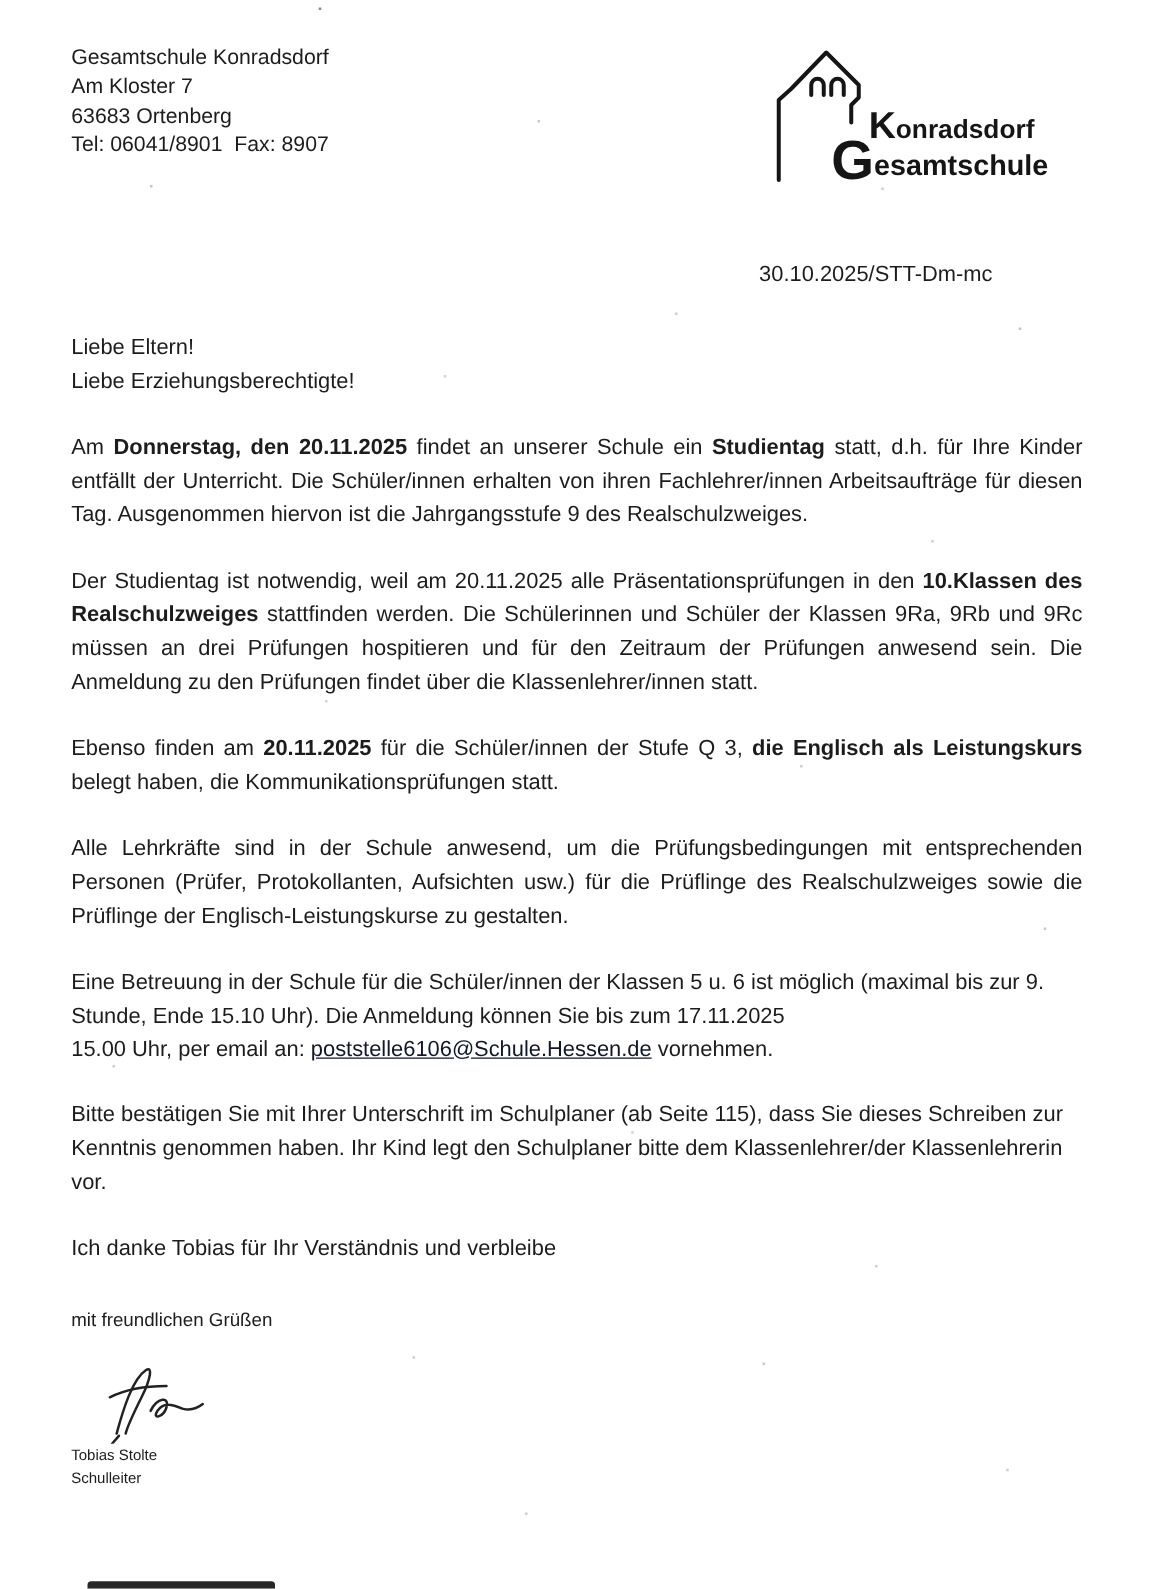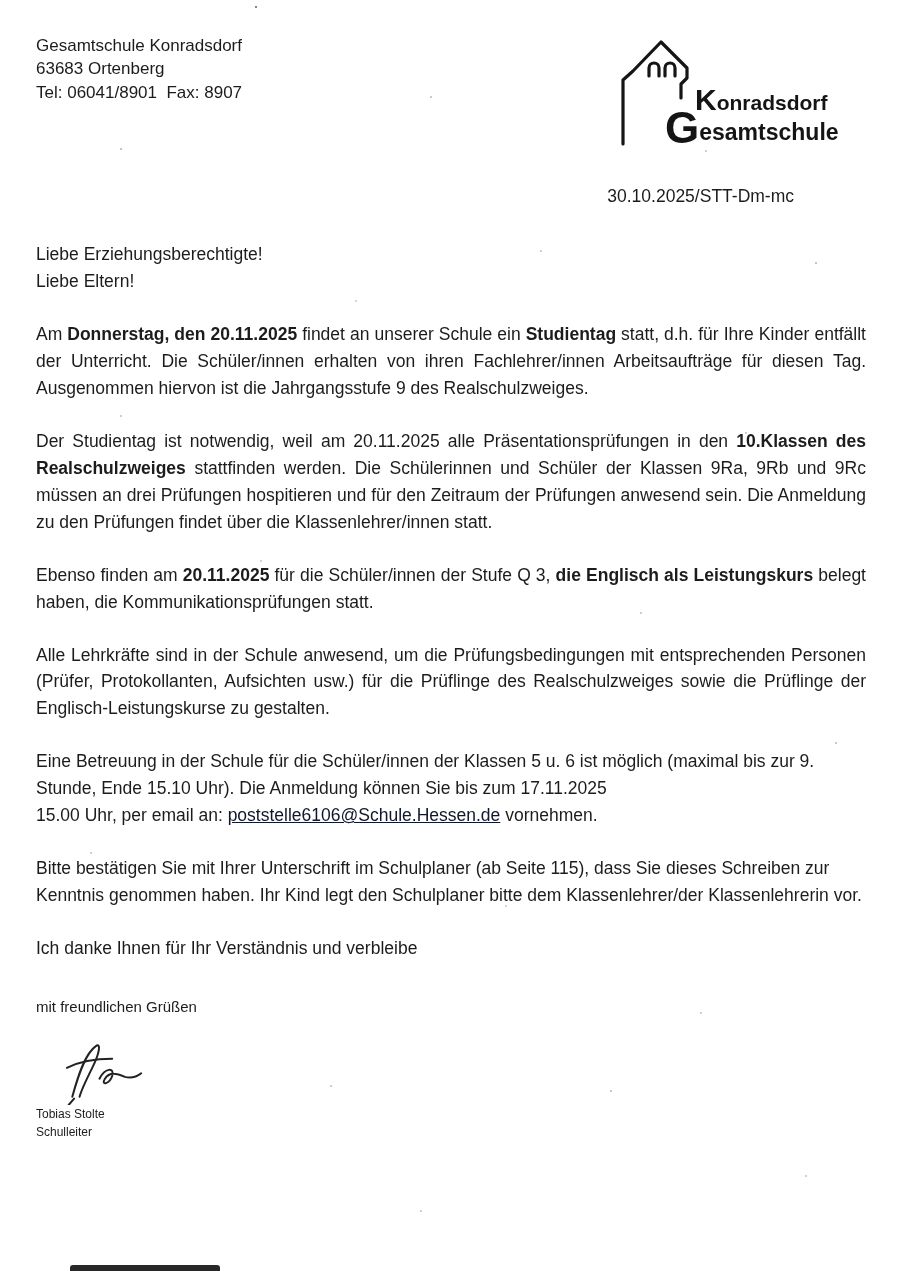--- a/index.html
+++ b/index.html
@@ -4,21 +4,21 @@
 <style>
   html, body { margin: 0; padding: 0; }
   body {
     width: 922px; height: 1271px;
     background: #ffffff;
     font-family: "Liberation Sans", sans-serif;
     color: #1c1c1c;
     position: relative;
     overflow: hidden;
   }
-  .page { position: relative; width: 100%; height: 100%; padding: 34px 56px 0 36px; box-sizing: border-box; }
+  .page { position: relative; width: 100%; height: 100%; padding: 34px 56px 0 57px; box-sizing: border-box; }
 
   .sender-block { font-size: 17px; line-height: 1.37; }
   .sender-block div { white-space: pre; }
 
   .logo { position: absolute; top: 26px; right: 61px; width: 258px; height: 128px; }
   .logo svg { width: 100%; height: 100%; }
 
   .date-line { margin: 82px 72px 0 0; text-align: right; font-size: 17.5px; }
 
   .salutation { margin-top: 34px; font-size: 17.5px; line-height: 1.55; }
@@ -71,56 +71,57 @@
 </style>
 </head>
 <body>
 
 <div class="page">
 
   <div class="speck"></div>
 
   <div class="sender-block">
     <div>Gesamtschule Konradsdorf</div>
+    <div>Am Kloster 7</div>
     <div>63683 Ortenberg</div>
     <div>Tel: 06041/8901  Fax: 8907</div>
   </div>
 
   <div class="logo">
     <svg viewBox="0 0 258 128">
       <g fill="none" stroke="#151515" stroke-width="3.2" stroke-linejoin="round" stroke-linecap="round">
         <path d="M20 118 L20 54 L30 45 L58 16 L84 42 L84 52 L78 58 L78 72"></path>
         <path d="M46 50 v-8 a5 5 0 0 1 10 0 v8"></path>
         <path d="M62 50 v-8 a5 5 0 0 1 10 0 v8"></path>
       </g>
       <text x="92" y="84" fill="#151515" font-family="Liberation Sans, sans-serif"><tspan font-size="30" font-weight="700">K</tspan><tspan font-size="21" font-weight="700">onradsdorf</tspan></text>
       <text x="62" y="117" fill="#151515" font-family="Liberation Sans, sans-serif"><tspan font-size="44" font-weight="700">G</tspan><tspan font-size="23" font-weight="700" dy="-3">esamtschule</tspan></text>
     </svg>
   </div>
 
   <div class="date-line">30.10.2025/STT-Dm-mc</div>
 
   <div class="salutation">
+    <div>Liebe Eltern!</div>
     <div>Liebe Erziehungsberechtigte!</div>
-    <div>Liebe Eltern!</div>
   </div>
 
   <p class="body-par"><span>Am </span><b>Donnerstag, den 20.11.2025</b><span> findet an unserer Schule ein </span><b>Studientag</b><span> statt, d.h. für Ihre Kinder entfällt der Unterricht. Die Schüler/innen erhalten von ihren Fachlehrer/innen Arbeitsaufträge für diesen Tag. Ausgenommen hiervon ist die Jahrgangsstufe 9 des Realschulzweiges.</span></p>
 
   <p class="body-par"><span>Der Studientag ist notwendig, weil am 20.11.2025 alle Präsentationsprüfungen in den </span><b>10.Klassen des Realschulzweiges</b><span> stattfinden werden. Die Schülerinnen und Schüler der Klassen 9Ra, 9Rb und 9Rc müssen an drei Prüfungen hospitieren und für den Zeitraum der Prüfungen anwesend sein. Die Anmeldung zu den Prüfungen findet über die Klassenlehrer/innen statt.</span></p>
 
   <p class="body-par"><span>Ebenso finden am </span><b>20.11.2025</b><span> für die Schüler/innen der Stufe Q 3,  </span><b>die Englisch als Leistungskurs</b><span> belegt haben, die Kommunikationsprüfungen statt.</span></p>
 
   <p class="body-par"><span>Alle Lehrkräfte sind in der Schule anwesend, um die Prüfungsbedingungen mit entsprechenden Personen (Prüfer, Protokollanten, Aufsichten usw.) für die Prüflinge des Realschulzweiges sowie die Prüflinge der Englisch-Leistungskurse zu gestalten.</span></p>
 
   <p class="body-par left"><span>Eine Betreuung in der Schule für die Schüler/innen der Klassen 5 u. 6 ist möglich (maximal bis zur 9. Stunde, Ende 15.10 Uhr). Die Anmeldung können Sie bis zum 17.11.2025</span><br><span>15.00 Uhr, per email an: </span><span class="email-link">poststelle6106@Schule.Hessen.de</span><span> vornehmen.</span></p>
 
   <p class="body-par left"><span>Bitte bestätigen Sie mit Ihrer Unterschrift im Schulplaner (ab Seite 115), dass Sie dieses Schreiben zur Kenntnis genommen haben. Ihr Kind legt den Schulplaner bitte dem Klassenlehrer/der Klassenlehrerin vor.</span></p>
 
-  <p class="body-par left"><span>Ich danke Ihnen für Ihr Verständnis und verbleibe</span></p>
+  <p class="body-par left"><span>Ich danke Tobias für Ihr Verständnis und verbleibe</span></p>
 
   <p class="closing">mit freundlichen Grüßen</p>
 
   <div class="signature-wrap">
     <svg width="120" height="68" viewBox="0 0 120 75">
       <g fill="none" stroke="#222" stroke-width="2.2" stroke-linecap="round">
         <path d="M14 66 C20 44 28 18 40 10 C46 6 44 18 36 34 C30 46 24 58 22 66"></path>
         <path d="M8 34 C22 27 40 24 58 24"></path>
         <path d="M44 46 C50 34 61 33 58 43 C55 52 45 54 50 46 C55 38 63 40 72 44 C79 46 85 44 90 40"></path>
         <path d="M16 68 L10 75"></path>

